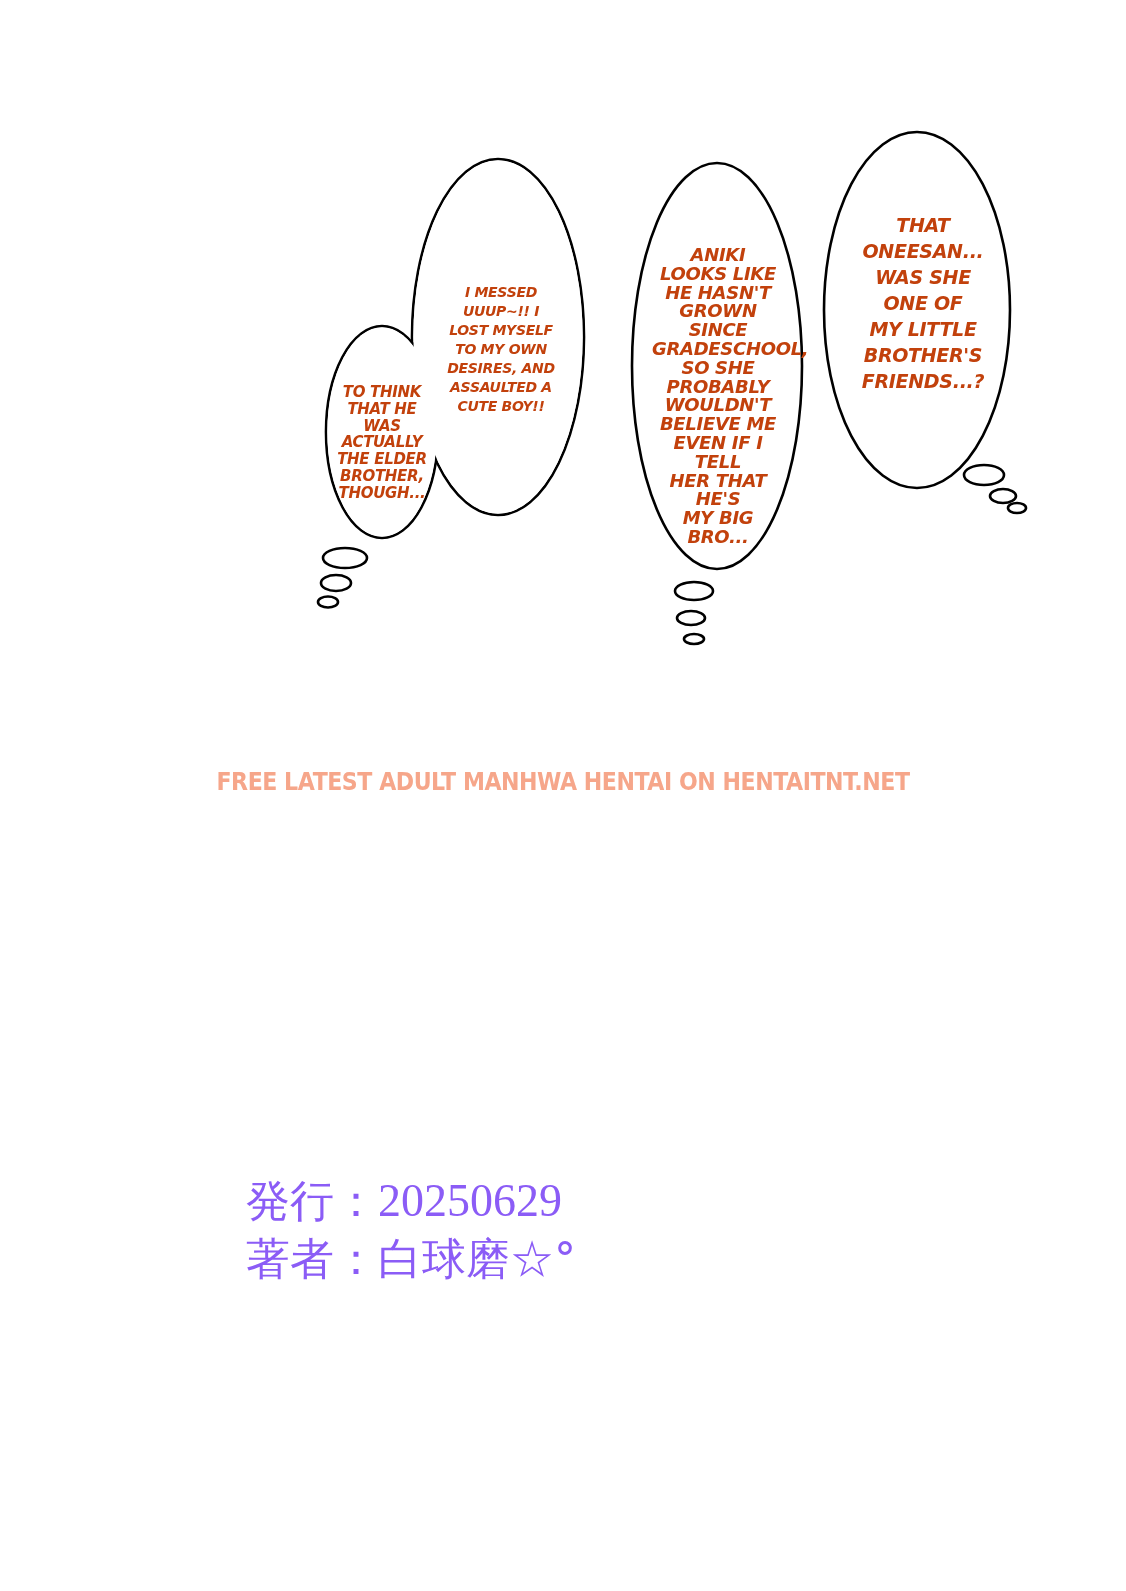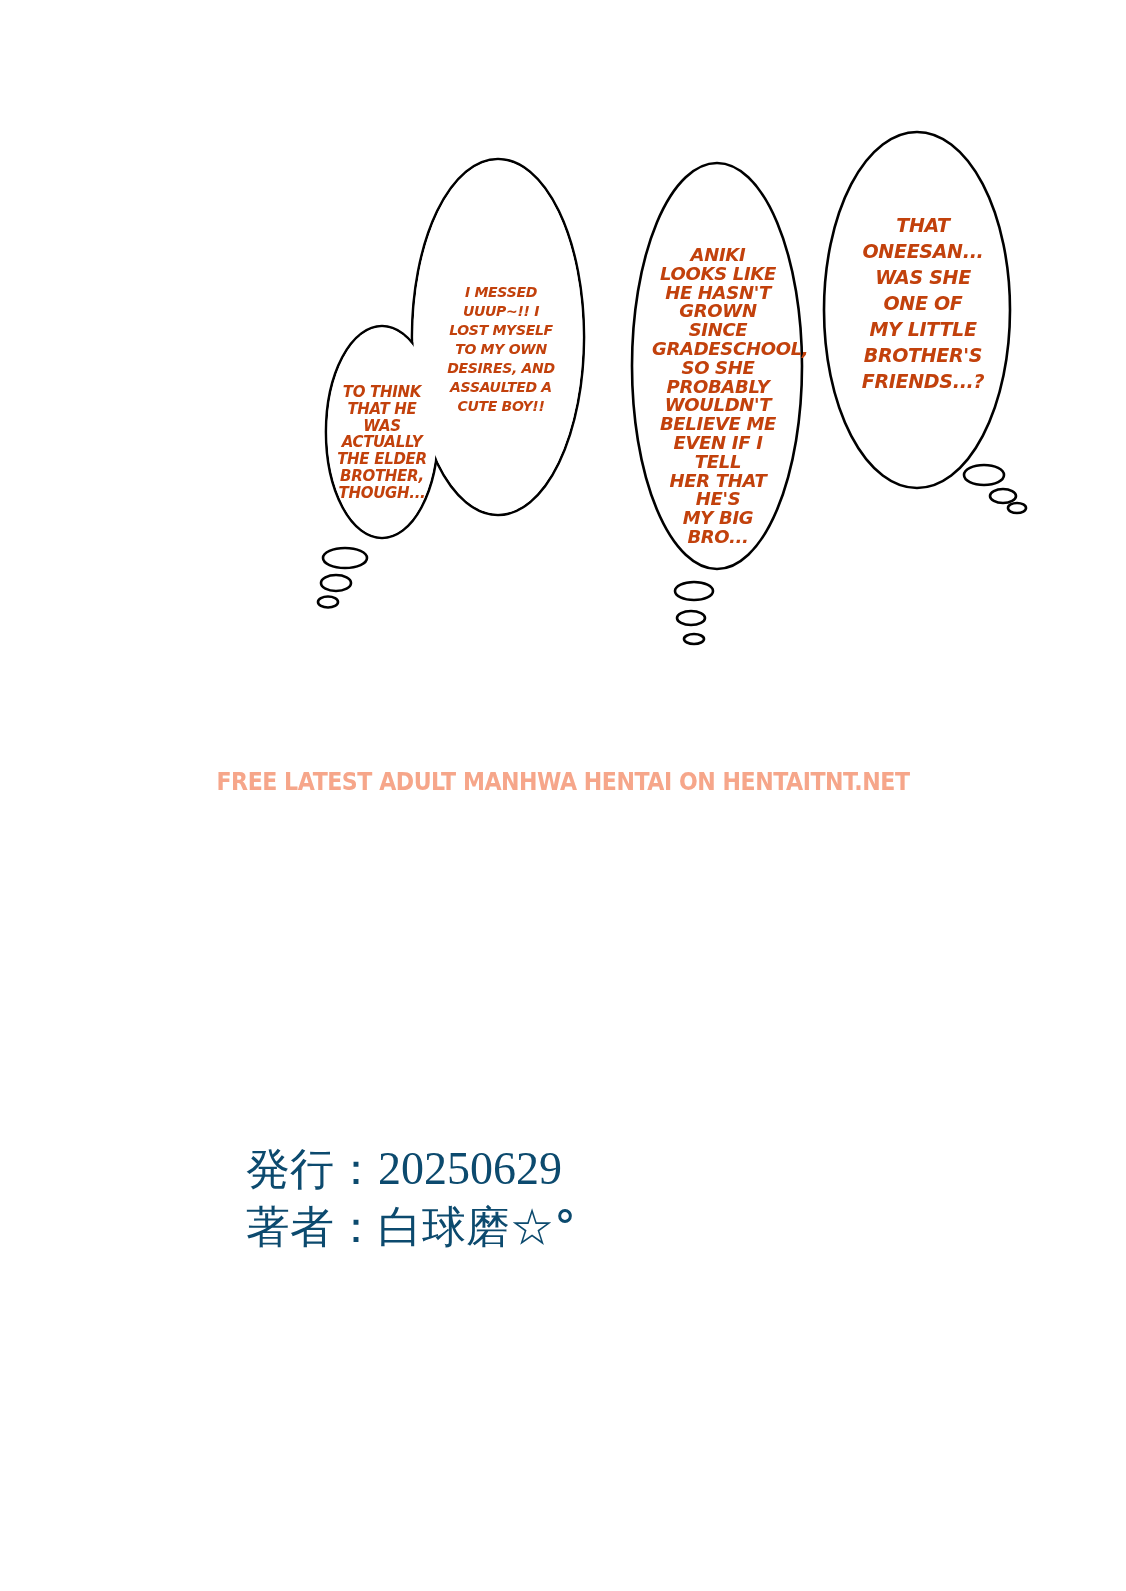--- a/index.html
+++ b/index.html
@@ -69,23 +69,23 @@
       font-family: "DejaVu Sans", sans-serif;
       font-weight: bold;
       font-size: 24px;
       letter-spacing: -0.5px;
       color: #f6a68a;
       transform: scaleX(0.92);
     }
     .colophon {
       position: absolute;
       left: 246px;
-      top: 1140px;
+      top: 1172px;
       font-family: "DejaVu Serif", serif;
-      color: #0c4a6e;
+      color: #8b5cf6;
       font-size: 44px;
       line-height: 58px;
     }
     .colophon-row {
       display: block;
       white-space: nowrap;
     }
     .colophon-row .num {
       font-family: "Liberation Serif", serif;
       font-size: 46px;

